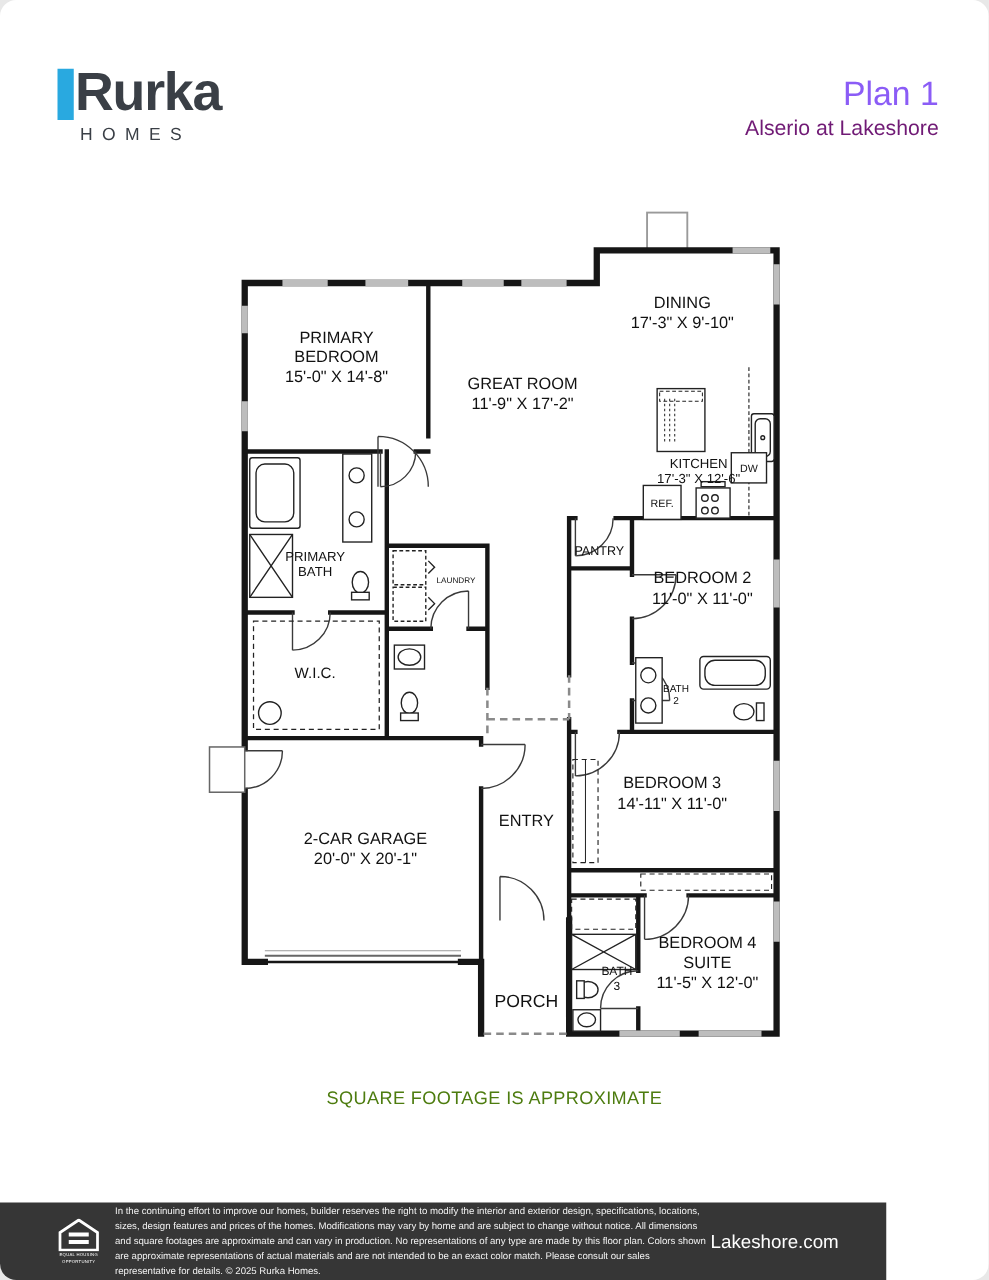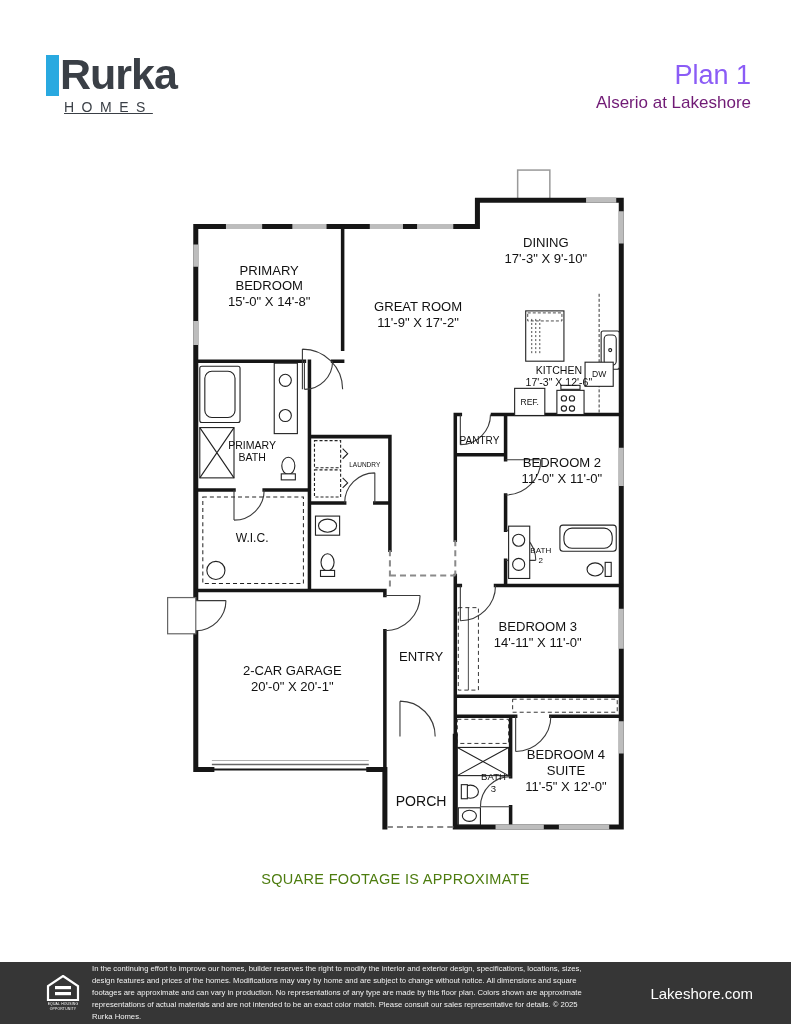--- a/index.html
+++ b/index.html
@@ -1,42 +1,42 @@
 <!DOCTYPE html>
 <html><head>
 <meta charset="utf-8">
 <style>
   html,body{margin:0;padding:0;background:#e8e8e8;}
   .page{position:relative;width:791px;height:1024px;background:#ffffff;margin:0 auto;
-        font-family:"Liberation Sans", sans-serif;overflow:hidden;}
+        font-family:"Liberation Sans", sans-serif;overflow:hidden;border-radius:13px;}
 
   
   .logo{position:absolute;left:46px;top:52px;}
   .logo-row{display:flex;align-items:flex-start;}
   .logo-bar{width:13px;height:41px;background:#29A9E0;margin-top:3px;}
   .logo-word{font-size:43px;font-weight:700;color:#3A3F46;letter-spacing:-1px;
              line-height:44px;margin-left:1px;}
   .logo-sub{font-size:14px;font-weight:400;color:#3A3F46;letter-spacing:7.5px;
-            margin-top:3px;margin-left:18px;text-decoration:underline;}
+            margin-top:3px;margin-left:18px;}
   .head-right{position:absolute;right:40px;top:60px;text-align:right;}
   .plan-title{font-size:27px;color:#8b5cf6;font-weight:500;line-height:30px;}
   .community{font-size:17px;color:#701a75;margin-top:3px;}
 
   
   .plan-wrap{position:absolute;left:163px;top:158px;width:484px;height:684px;}
   svg text{font-family:"Liberation Sans", sans-serif;fill:#111;}
 
   
   .note-sqft{position:absolute;top:871px;left:0;width:791px;text-align:center;
              font-size:14.5px;color:#4d7c0f;letter-spacing:.3px;}
   .note-caption{position:absolute;top:916px;left:0;width:791px;text-align:center;
                 font-size:21px;color:#2e2e2e;}
 
   
-  .footer{position:absolute;left:0;bottom:0;width:791px;height:62px;background:#363636;
+  .footer{position:absolute;left:0;bottom:0;width:709px;height:62px;background:#363636;
           display:flex;align-items:center;}
   .eho{margin-left:46px;flex:0 0 auto;display:flex;flex-direction:column;align-items:center;}
   .eho-label{font-size:3.4px;color:#fff;letter-spacing:.2px;text-align:center;margin-top:1px;
              width:34px;line-height:1.3;}
   .disclaimer{margin-left:12px;width:496px;font-size:7.7px;line-height:1.55;color:#f2f2f2;}
   .website{margin-left:auto;margin-right:38px;font-size:15px;color:#ffffff;}
 </style>
 </head>
 <body>
 

